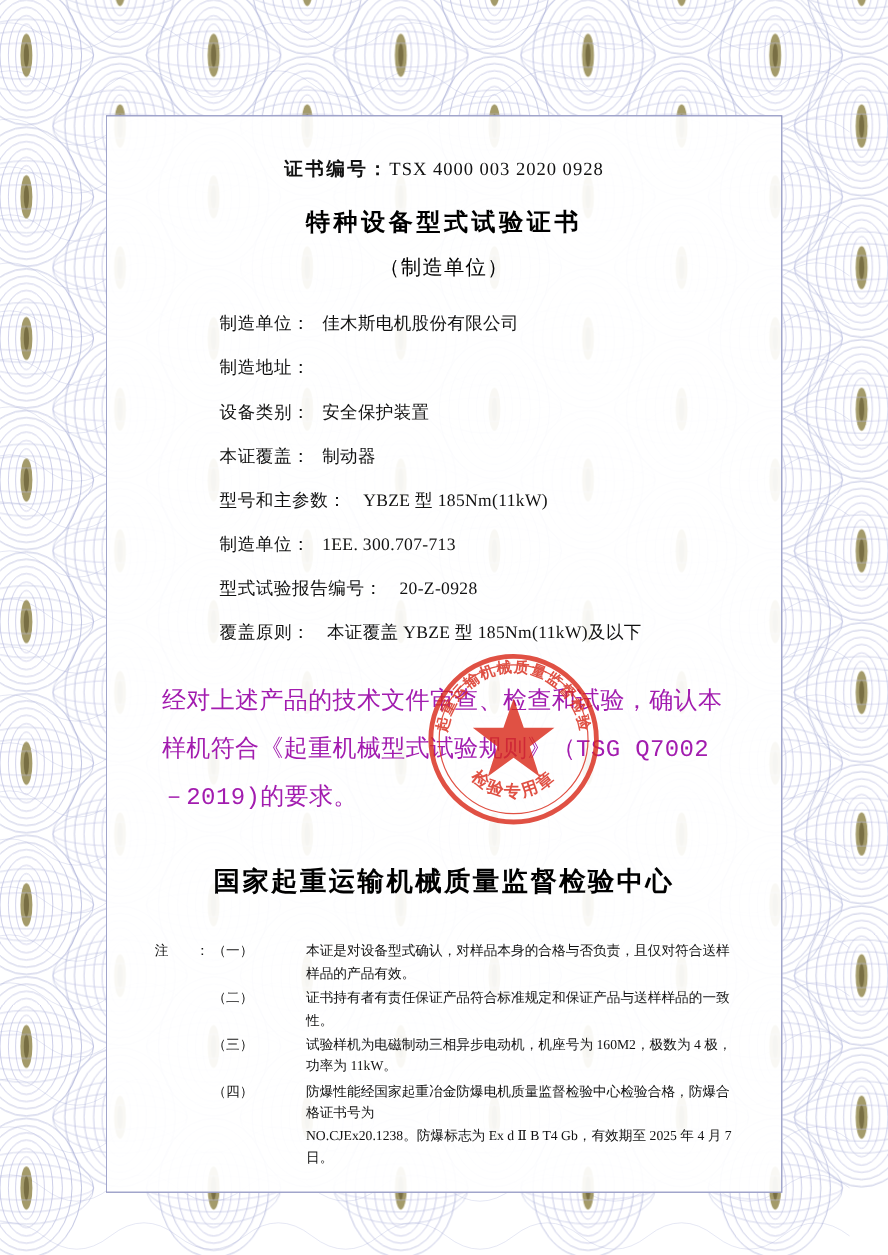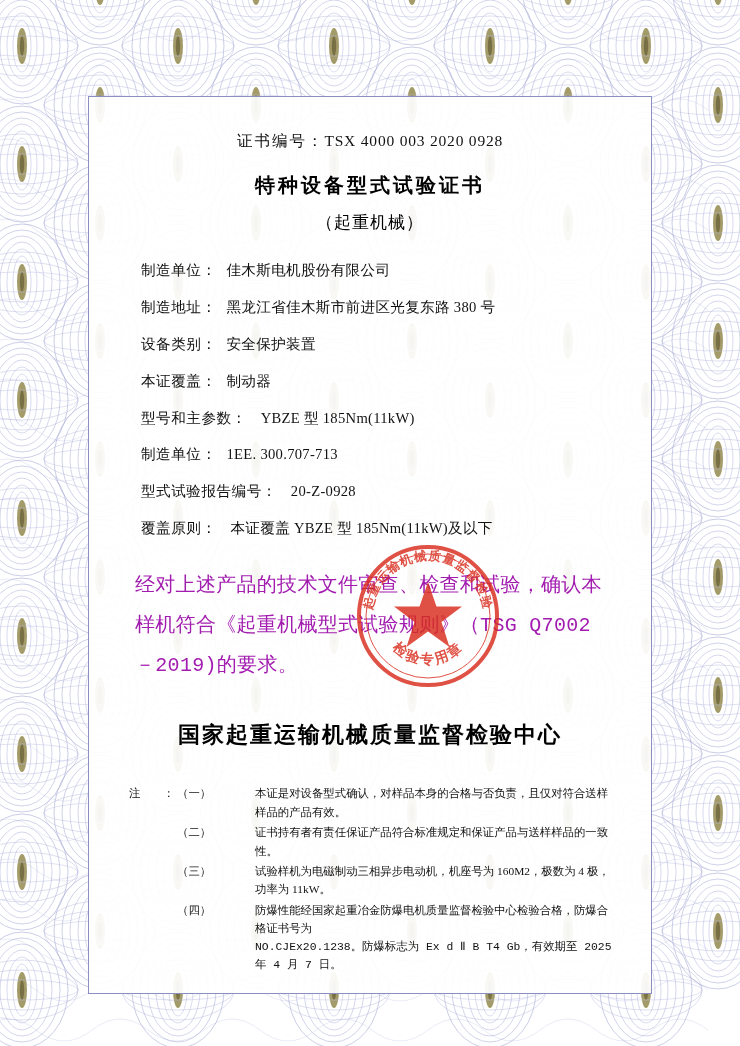--- a/index.html
+++ b/index.html
@@ -55,21 +55,21 @@
 
   
   .cert-no {
     text-align: center;
     font-size: 15.5px;
     letter-spacing: 0.6px;
     margin-top: 16px;
     margin-bottom: 20px;
     color: #111;
   }
-  .cert-no .label { letter-spacing: 2px; }
+  .cert-no .label { letter-spacing: 2px; font-weight: bold; }
   .cert-no .value { letter-spacing: 0.8px; }
 
   .title {
     text-align: center;
     font-size: 20px;
     font-weight: bold;
     letter-spacing: 3px;
     color: #000;
     margin: 6px 0 2px 0;
     font-family: "Liberation Serif", "DejaVu Serif", serif;
@@ -90,20 +90,21 @@
     display: flex;
     align-items: baseline;
     font-size: 14.6px;
     line-height: 1.5;
     margin-bottom: 15px;
     color: #111;
   }
   .field-label {
     white-space: nowrap;
     letter-spacing: 0.5px;
+    margin-left: 42px;
   }
   .field-value {
     margin-left: 10px;
     letter-spacing: 0.3px;
   }
   .field-row.wide .field-value { margin-left: 14px; }
 
   
   .statement {
     margin: 26px 20px 0 20px;
@@ -177,21 +178,20 @@
   }
   .note-num {
     flex: 0 0 38px;
   }
   .note-text {
     flex: 1;
     margin-left: 40px;
   }
   .note-text .cont {
     display: block;
-    font-family: Liberation Mono, monospace;
   }
 </style>
 </head>
 <body>
 
 <div class="page">
 
   <div class="guilloche">
     <svg viewBox="0 0 740 1046" xmlns="http://www.w3.org/2000/svg" aria-hidden="true">
       <defs>
@@ -271,30 +271,29 @@
   </div>
 
   <div class="cert-frame">
     <div class="cert-inner">
 
       <div class="cert-no">
         <span class="label">证书编号：</span><span class="value">TSX 4000 003 2020 0928</span>
       </div>
 
       <div class="title">特种设备型式试验证书</div>
-      <div class="subtitle">（起重机械）</div>
+      <div class="subtitle">（制造单位）</div>
 
       <div class="fields">
         <div class="field-row">
           <span class="field-label">制造单位：</span>
           <span class="field-value">佳木斯电机股份有限公司</span>
         </div>
         <div class="field-row">
           <span class="field-label">制造地址：</span>
-          <span class="field-value">黑龙江省佳木斯市前进区光复东路 380 号</span>
         </div>
         <div class="field-row">
           <span class="field-label">设备类别：</span>
           <span class="field-value">安全保护装置</span>
         </div>
         <div class="field-row">
           <span class="field-label">本证覆盖：</span>
           <span class="field-value">制动器</span>
         </div>
         <div class="field-row wide">

